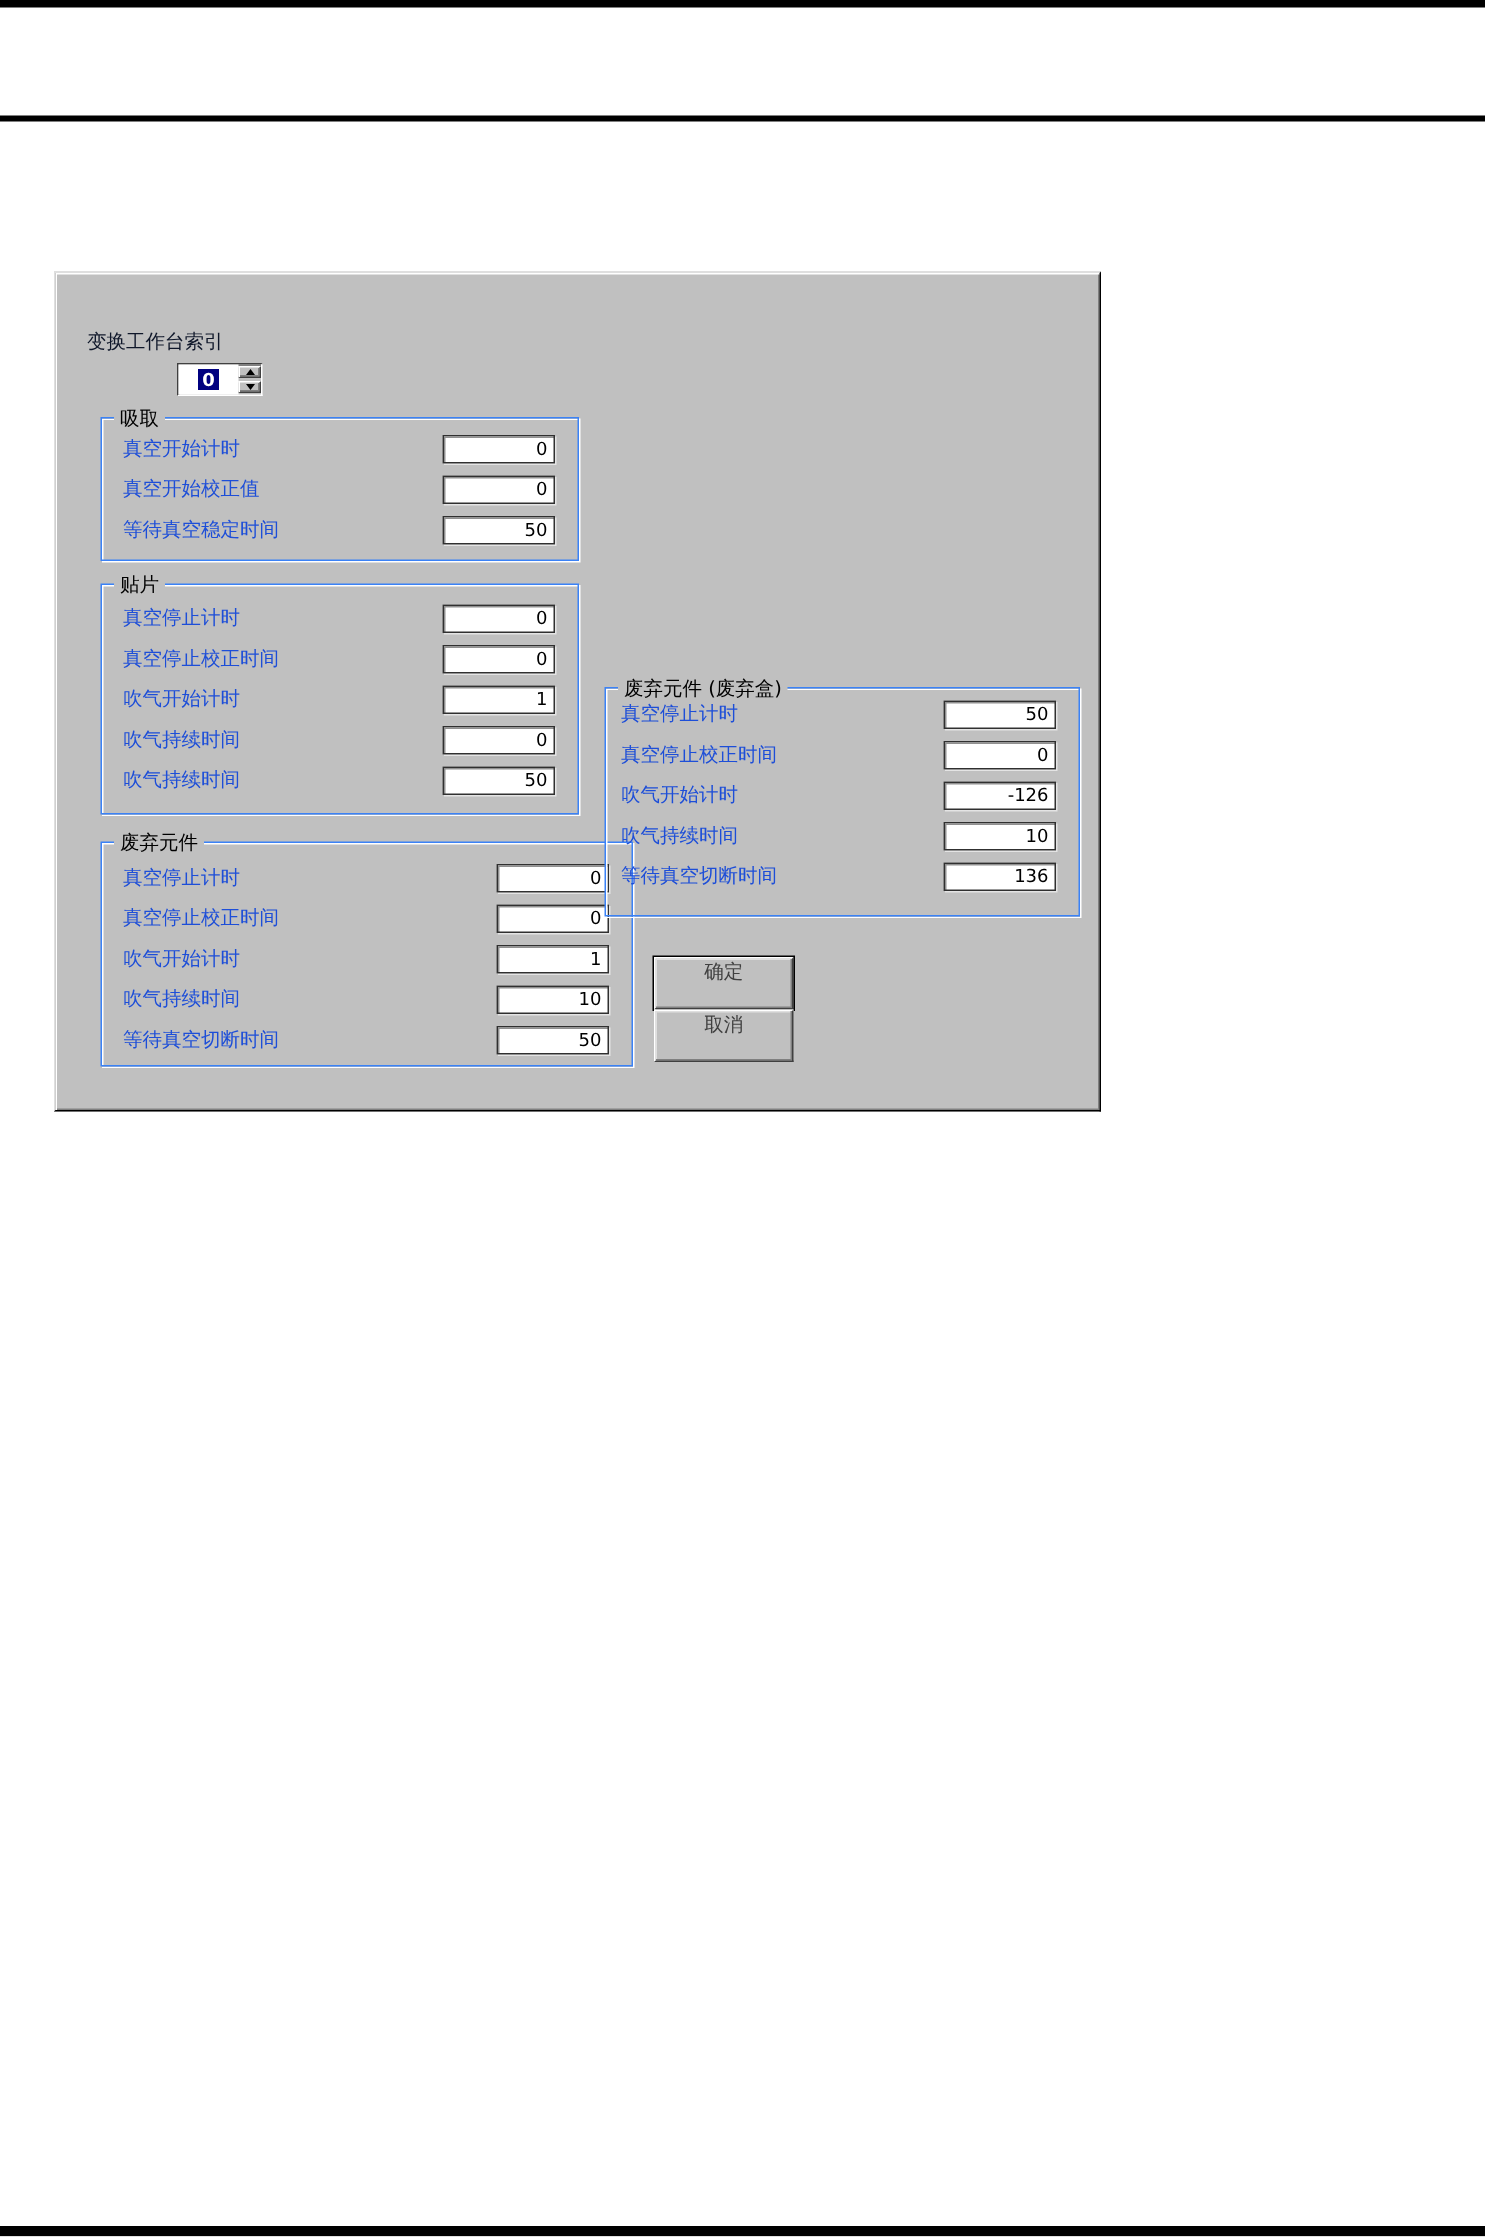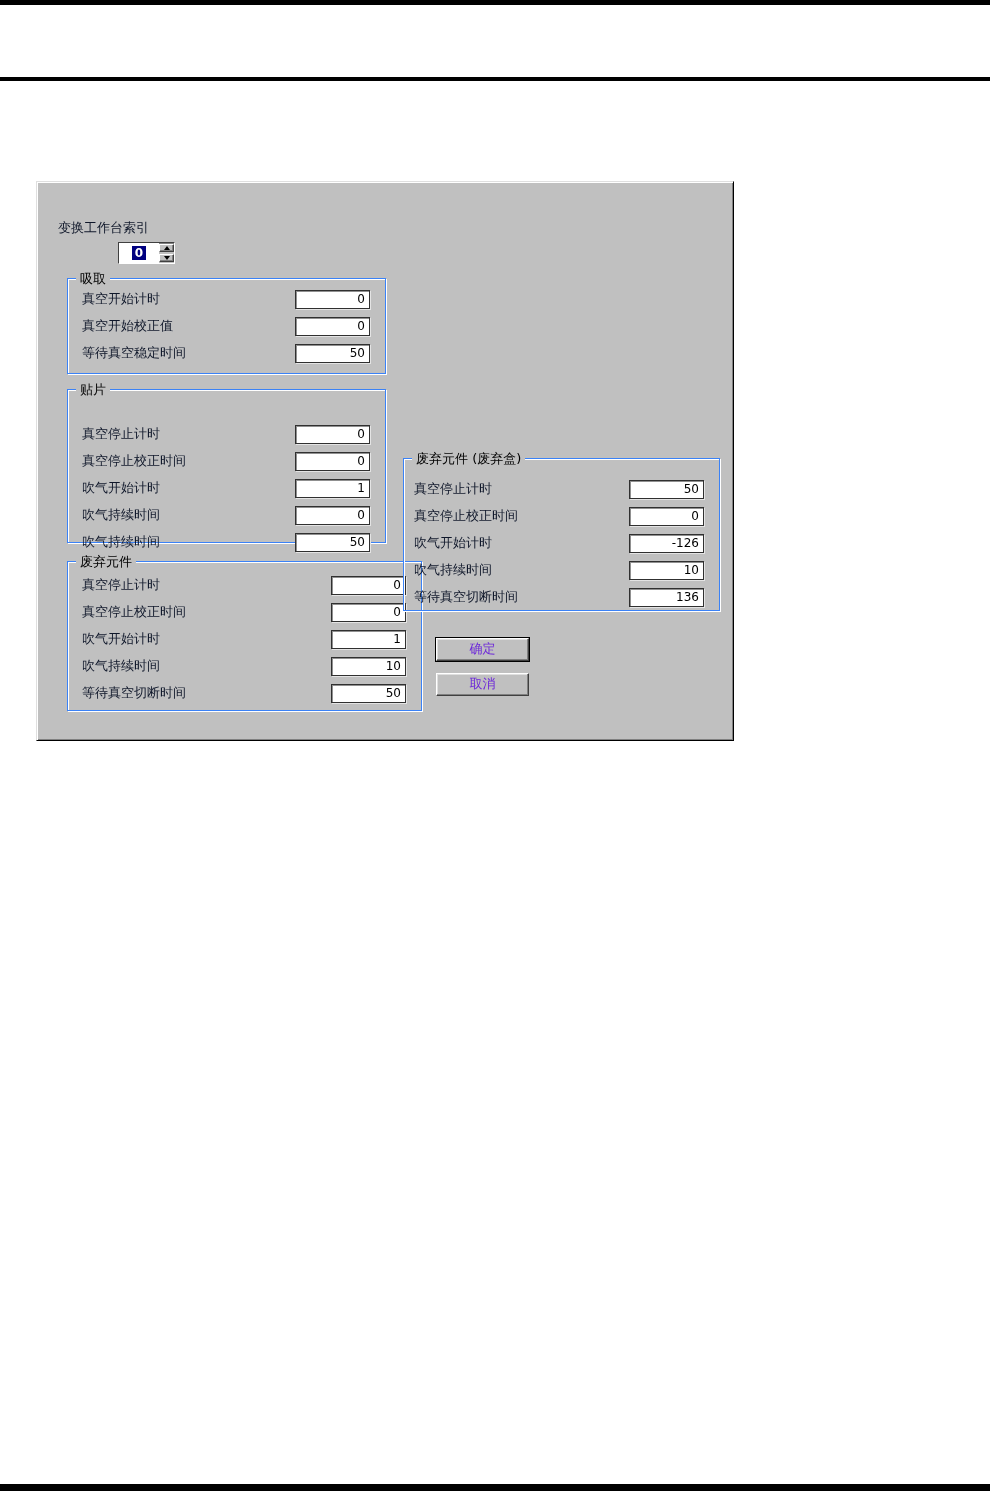--- a/index.html
+++ b/index.html
@@ -42,34 +42,34 @@
     border-bottom:4px solid #000; }
   .tri-down { width:0; height:0; border-left:3px solid transparent; border-right:3px solid transparent;
     border-top:4px solid #000; }
 
   .group { position:absolute; border:1px solid #3b82f6;
     box-shadow: 1px 1px 0 #ffffff, inset 1px 1px 0 #ffffff; }
   .group-title { position:absolute; top:-9px; left:8px; background:#c0c0c0;
     padding:0 4px; font-size:13px; color:#000; white-space:nowrap; }
 
   .g1 { left:30px; top:96px;  width:319px; height:96px;  padding-top:10px; }
-  .g2 { left:30px; top:207px; width:319px; height:154px; padding-top:34px; }
+  .g2 { left:30px; top:207px; width:319px; height:154px; padding-top:12px; }
   .g3 { left:30px; top:379px; width:355px; height:150px; padding-top:13px; }
-  .g4 { left:366px; top:276px; width:317px; height:153px; padding-top:20px; }
+  .g4 { left:366px; top:276px; width:317px; height:153px; padding-top:7px; }
 
   .frow { display:flex; align-items:center; justify-content:space-between;
     height:20px; margin:0 15px 7px 14px; }
   .g4 .frow { margin-left:10px; }
-  .flabel { font-size:13px; color:#0f172a; white-space:nowrap; }
+  .flabel { font-size:13px; color:#1d4ed8; white-space:nowrap; }
   .finput { width:75px; height:19px; background:#fff;
     border:1px solid #303030; box-shadow: inset 1px 1px 0 #909090, 1px 1px 0 #e4e4e4;
     font-size:12px; color:#000; text-align:right; padding:0 4px; line-height:16px; }
 
-  .btn { position:absolute; left:399px; width:93px; height:23px; background:#c0c0c0;
-    font-size:13px; color:#6d28d9; text-align:center; line-height:20px; cursor:default; }
+  .btn { position:absolute; left:399px; width:93px; height:35px; background:#c0c0c0;
+    font-size:13px; color:#404040; text-align:center; line-height:20px; cursor:default; }
   .btn-ok { top:456px; outline:1px solid #000; border:1px solid;
     border-color:#ffffff #404040 #404040 #ffffff;
     box-shadow: inset -1px -1px 0 #808080, inset 1px 1px 0 #dfdfdf; }
   .btn-cancel { top:491px; border:1px solid;
     border-color:#ffffff #404040 #404040 #ffffff;
     box-shadow: inset -1px -1px 0 #808080, inset 1px 1px 0 #dfdfdf; text-align: center; }
 </style>
 </head>
 <body>
 

